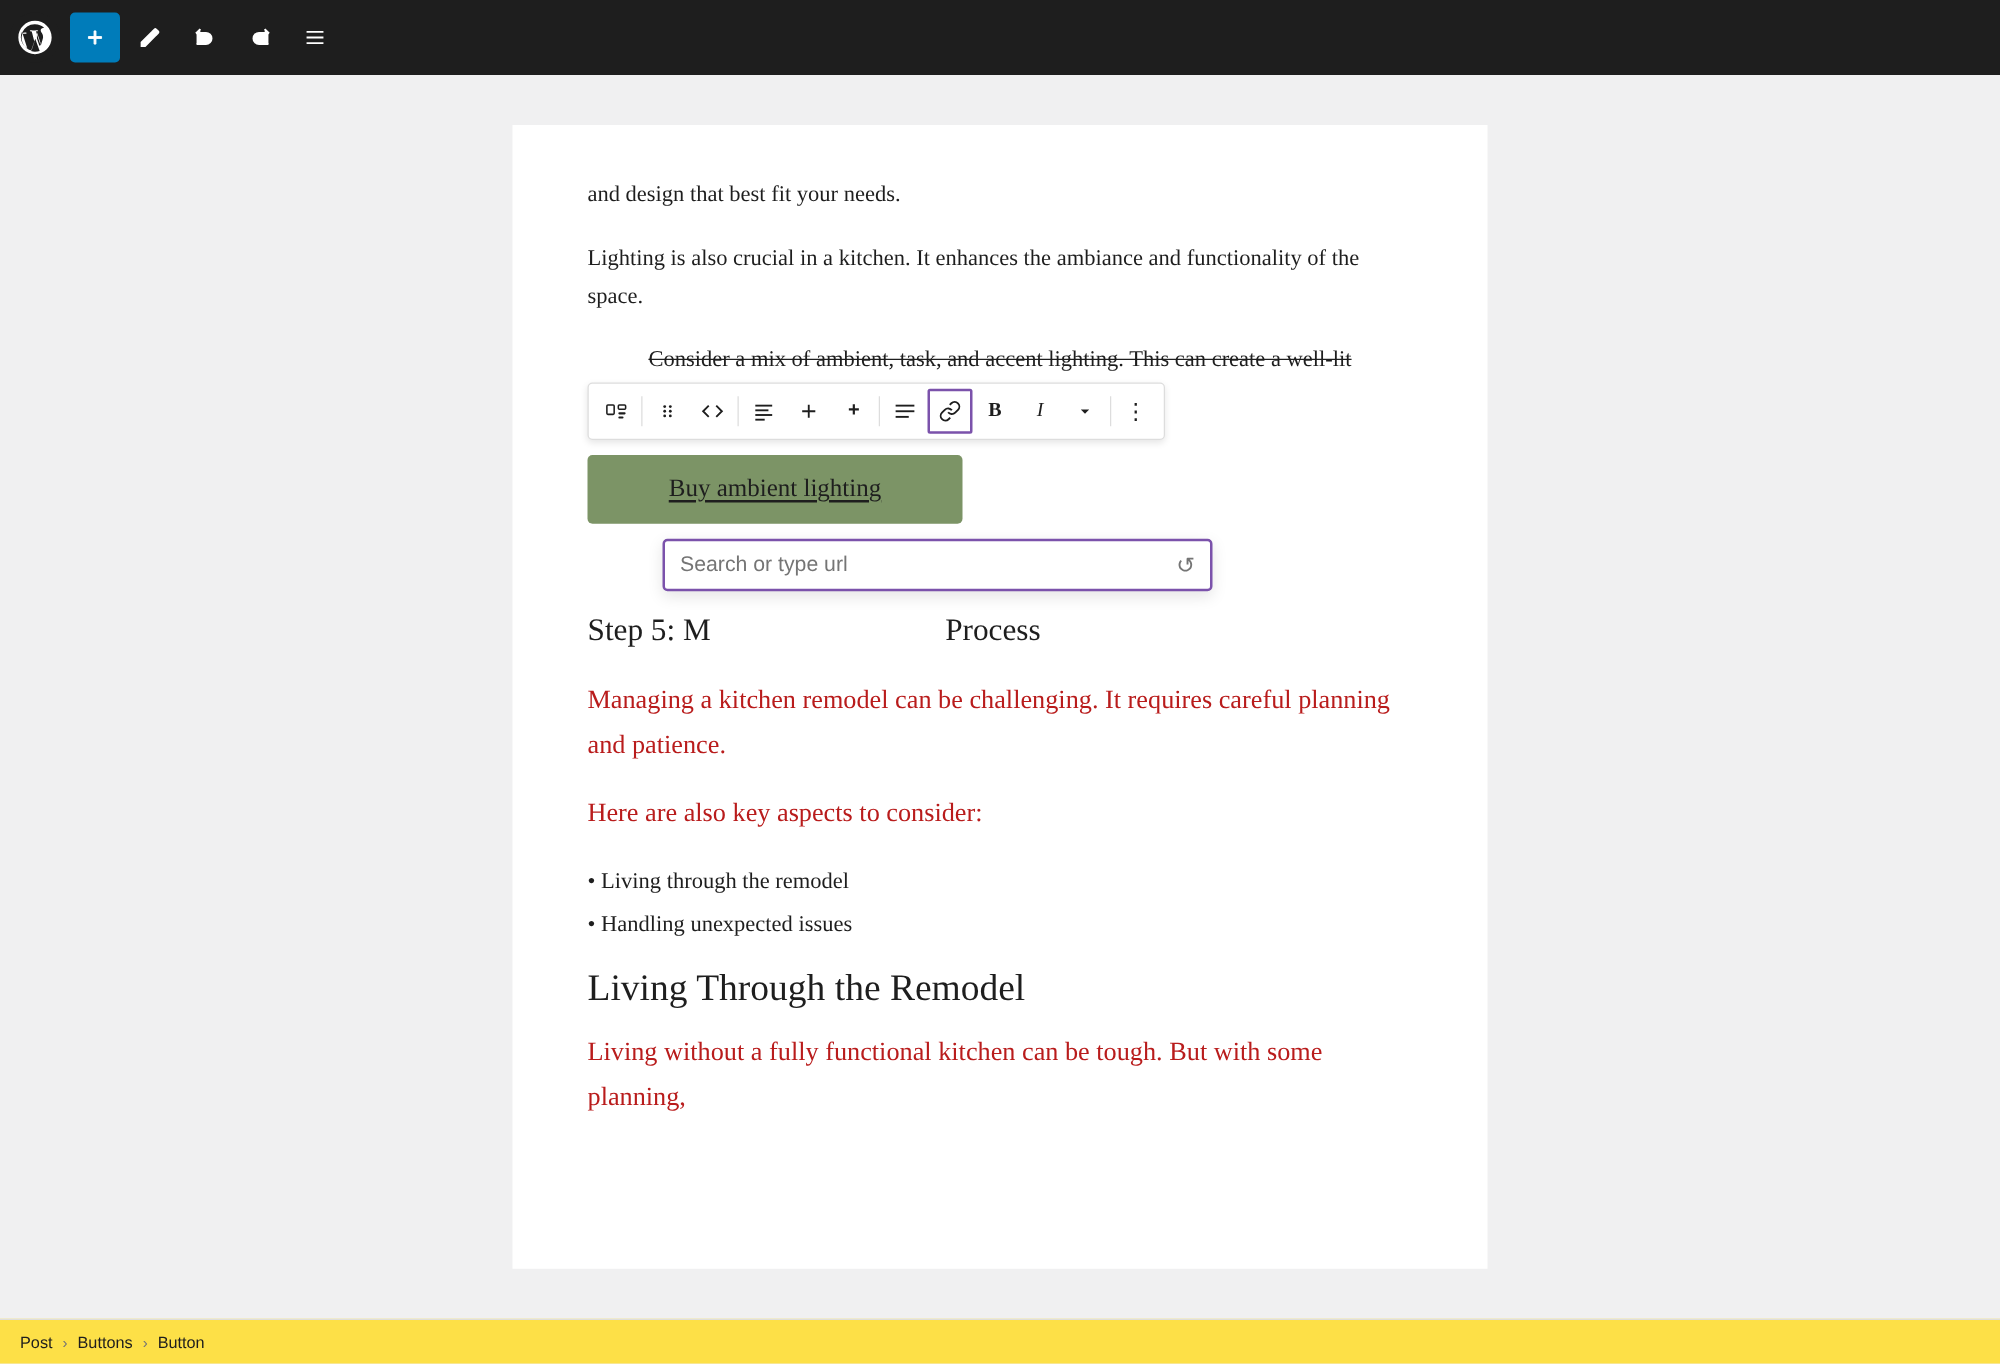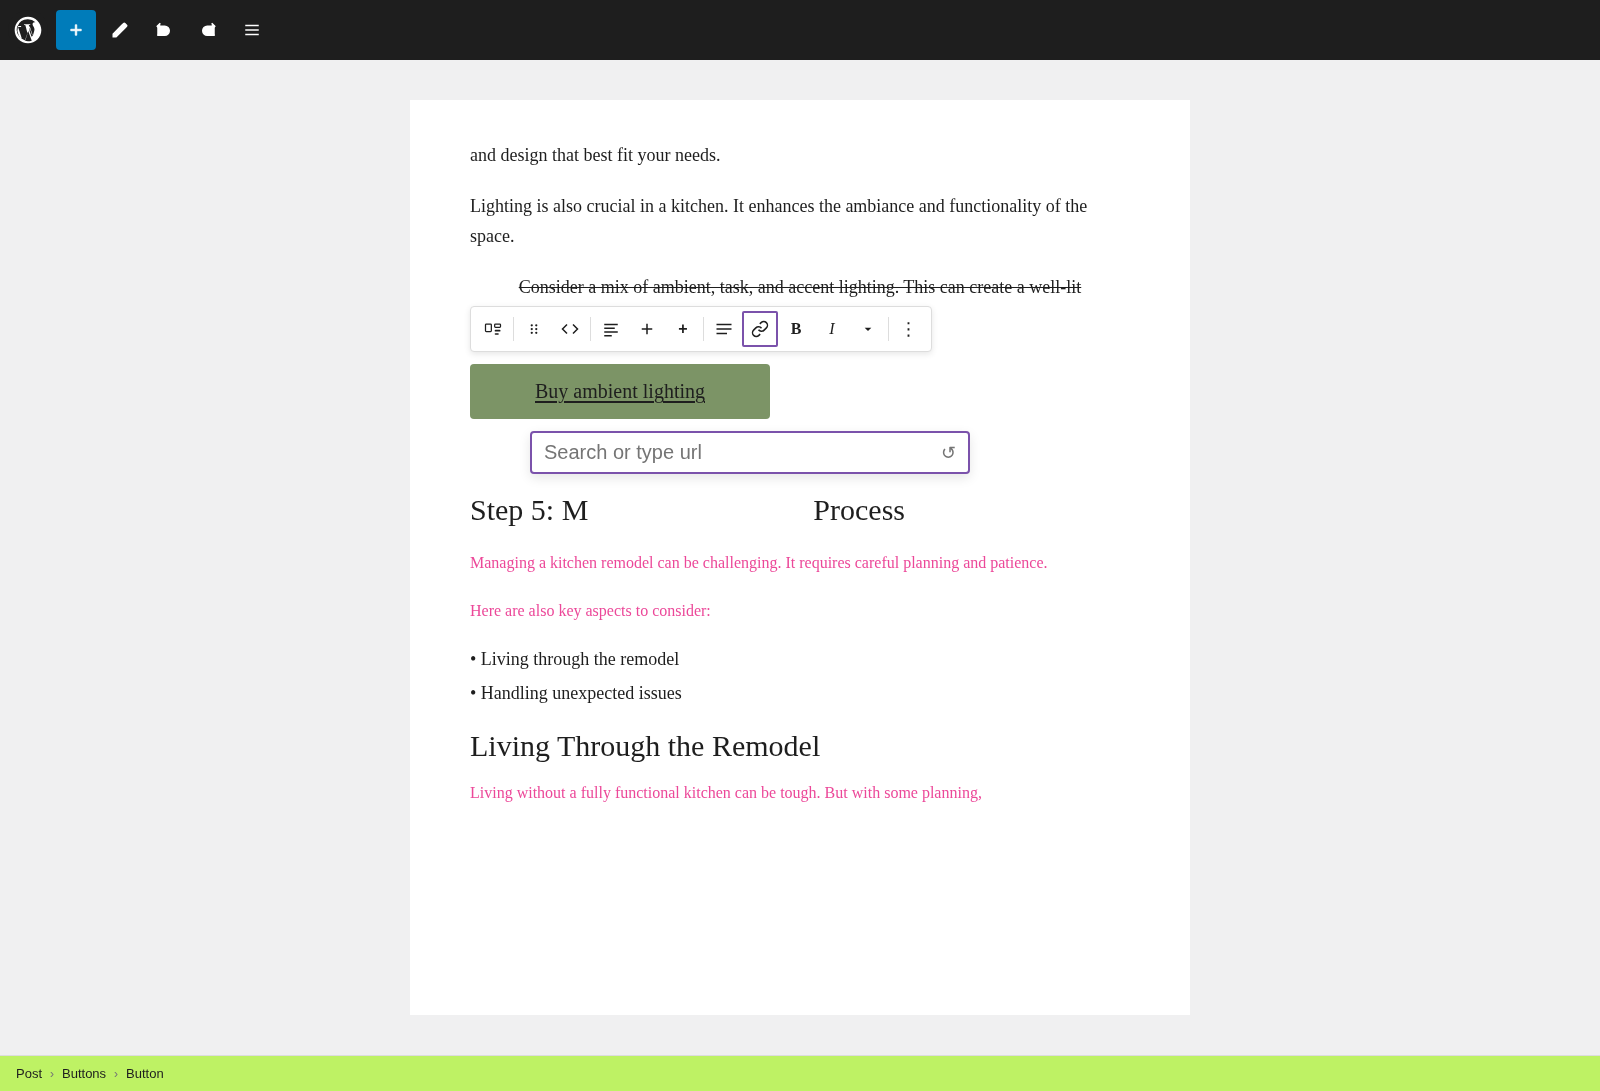--- a/index.html
+++ b/index.html
@@ -182,46 +182,46 @@
       margin: 8px 0 16px 60px;
       position: relative;
       z-index: 20;
       box-shadow: 0 4px 12px rgba(0,0,0,0.1);
     }
 
     .url-search-input {
       flex: 1;
       border: none;
       outline: none;
-      font-size: 20px;
+      font-size: 17px;
       color: #999;
       font-family: -apple-system, sans-serif;
     }
 
     .url-search-icon {
       color: #757575;
       font-size: 18px;
       cursor: pointer;
     }
 
     
     .step-heading {
       font-family: Georgia, 'Times New Roman', serif;
-      font-size: 30px;
+      font-size: 25px;
       font-weight: normal;
       color: #1e1e1e;
       margin: 8px 0 20px 0;
       line-height: 1.3;
     }
 
     .content-paragraph {
       font-family: Georgia, 'Times New Roman', serif;
-      font-size: 16px;
+      font-size: 21px;
       line-height: 1.7;
-      color: #ec4899;
+      color: #b91c1c;
       margin-bottom: 20px;
     }
 
     .content-list {
       font-family: Georgia, 'Times New Roman', serif;
       font-size: 18px;
       line-height: 1.7;
       color: #1e1e1e;
       margin-bottom: 20px;
       padding-left: 0;
@@ -240,21 +240,21 @@
       font-family: Georgia, 'Times New Roman', serif;
       font-size: 30px;
       font-weight: normal;
       color: #1e1e1e;
       margin: 20px 0 16px 0;
     }
 
     
     .bottom-bar {
       height: 36px;
-      background: #bef264;
+      background: #fde047;
       border-top: 1px solid #ddd;
       display: flex;
       align-items: center;
       padding: 16px 16px;
       gap: 0;
     }
 
     .breadcrumb {
       display: flex;
       align-items: center;

